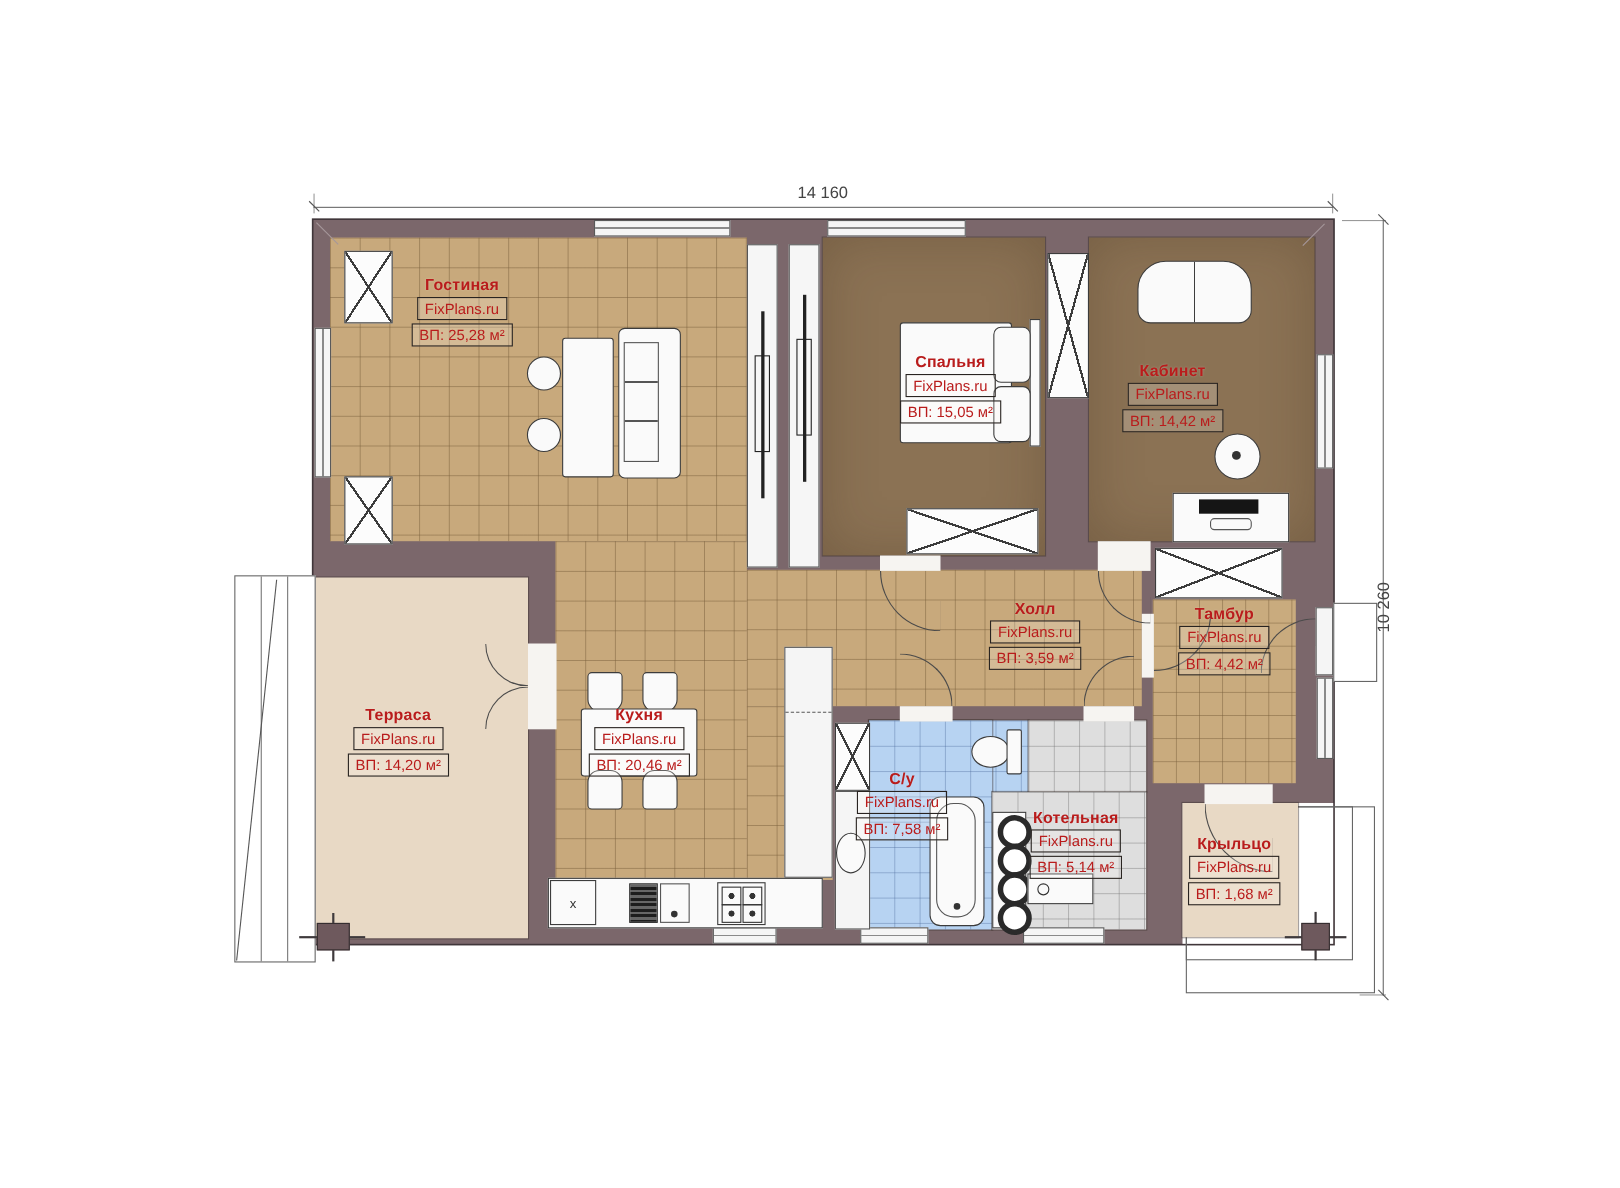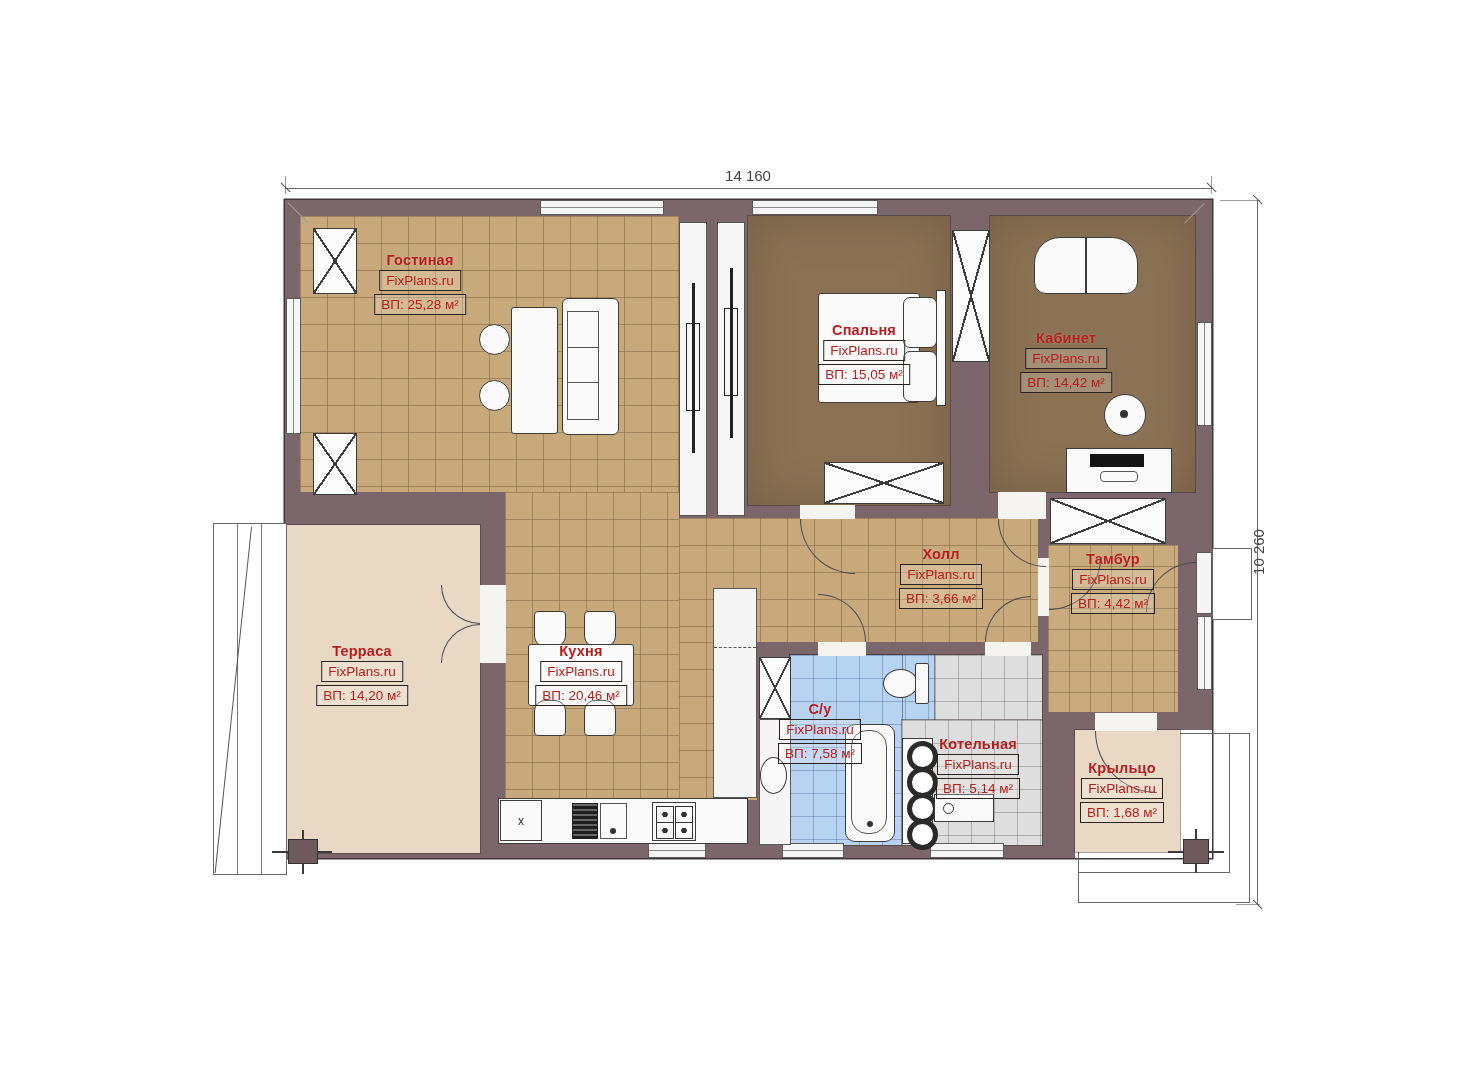--- a/index.html
+++ b/index.html
@@ -221,21 +221,21 @@
     <span class="lbox area">ВП: 15,05 м²</span>
   </div>
   <div class="a room-label" style="left:1066px;top:330px;">
     <span class="room-name">Кабинет</span>
     <span class="lbox">FixPlans.ru</span>
     <span class="lbox area">ВП: 14,42 м²</span>
   </div>
   <div class="a room-label" style="left:917px;top:546px;margin-left:24px;">
     <span class="room-name">Холл</span>
     <span class="lbox">FixPlans.ru</span>
-    <span class="lbox area">ВП: 3,66 м²</span>
+    <span class="lbox area">ВП: 3,59 м²</span>
   </div>
   <div class="a room-label" style="left:1113px;top:551px;">
     <span class="room-name">Тамбур</span>
     <span class="lbox">FixPlans.ru</span>
     <span class="lbox area">ВП: 4,42 м²</span>
   </div>
   <div class="a room-label" style="left:362px;top:643px;">
     <span class="room-name">Терраса</span>
     <span class="lbox">FixPlans.ru</span>
     <span class="lbox area">ВП: 14,20 м²</span>

